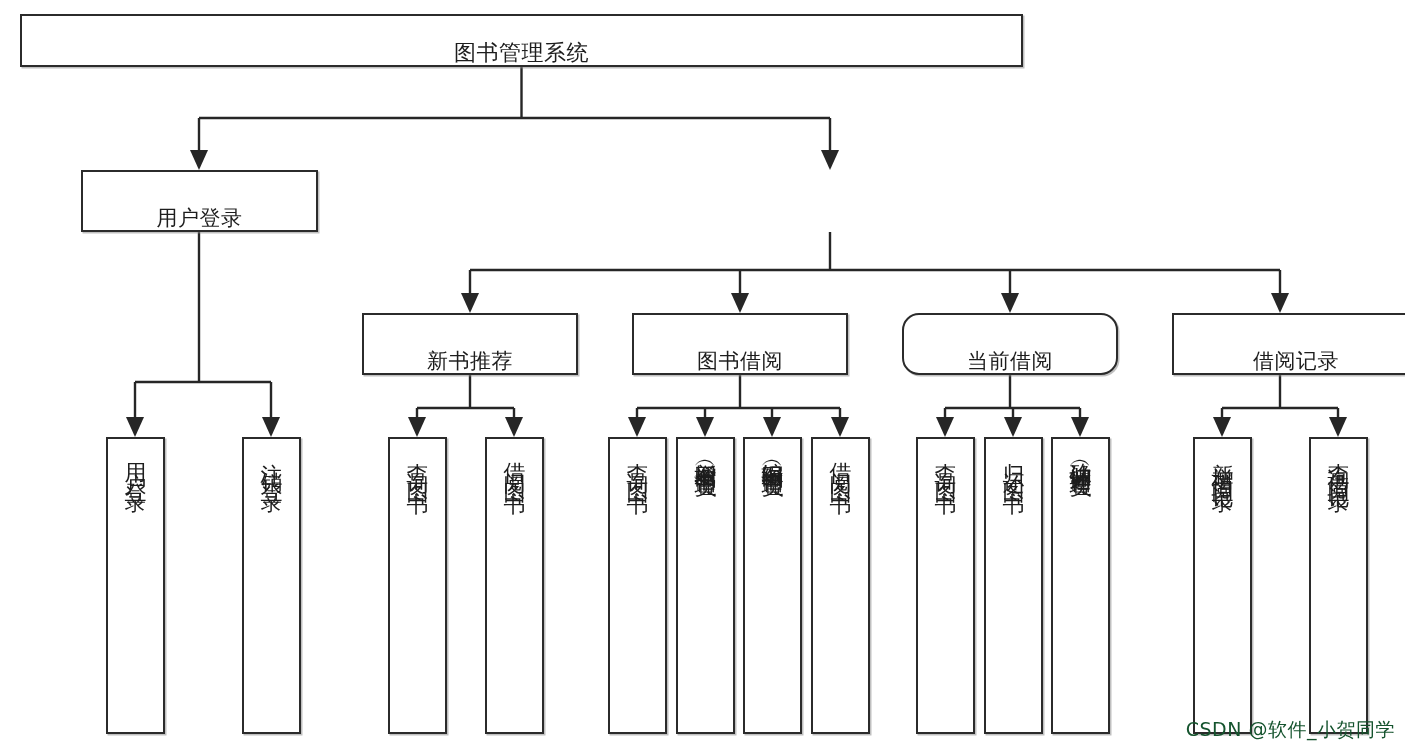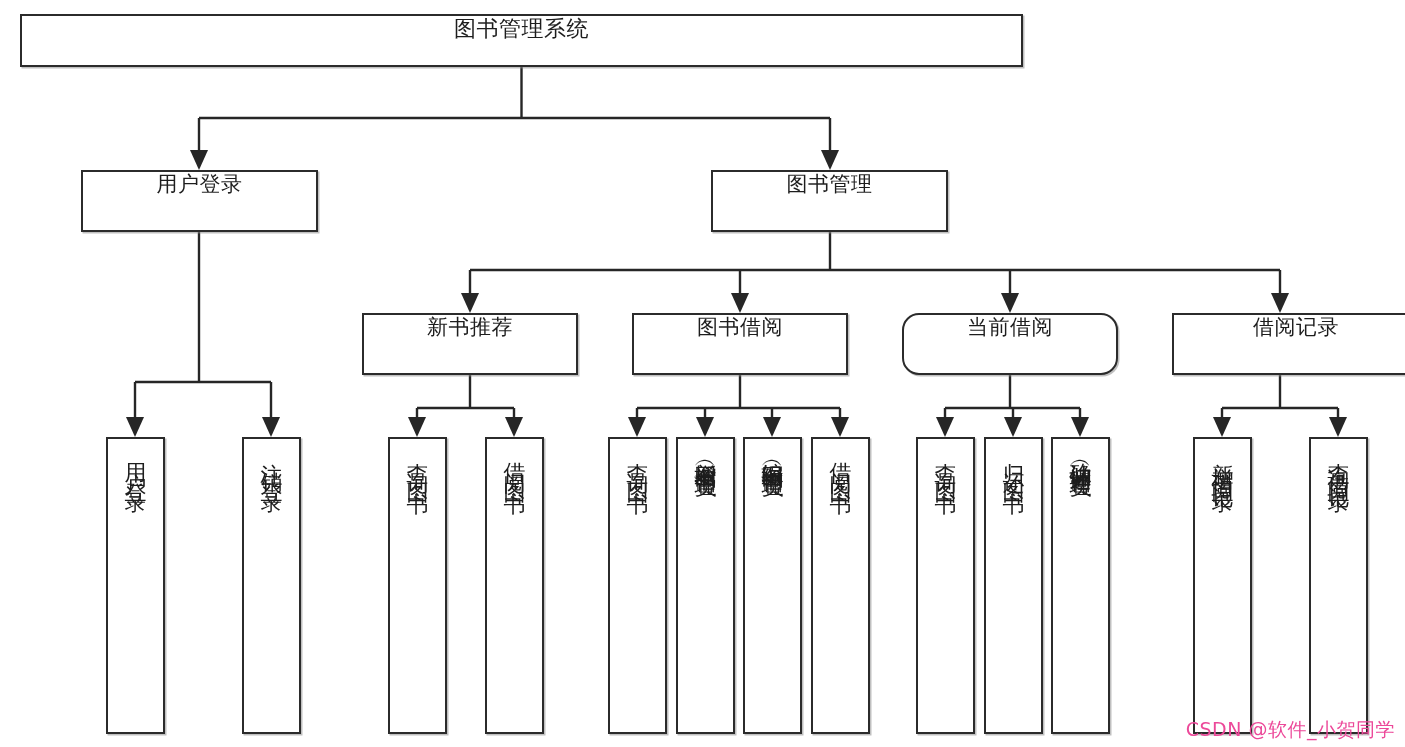--- a/index.html
+++ b/index.html
@@ -30,21 +30,21 @@
   }
   #wires polygon{ fill:#262626; }
 
   
   .node{
     position:absolute;
     box-sizing:border-box;
     background:#ffffff;
     border:2.4px solid #2b2b2b;
     display:flex;
-    align-items:flex-start;
+    align-items:flex-end;
     justify-content:center;
     box-shadow:1.5px 1.5px 0 rgba(140,140,140,.55);
   }
   .node .label{
     font-size:21px;
     letter-spacing:.5px;
     line-height:1.15;
     color:#1d1d1d;
     white-space:nowrap;
   }
@@ -70,21 +70,21 @@
   .node.leaf.tall .label{ letter-spacing:2px; }
   .node.leaf.mid  .label{ letter-spacing:6px; }
   .node.leaf.short .label{ letter-spacing:10px; }
 
   
   #watermark{
     position:absolute;
     right:10px;
     bottom:4px;
     font-size:19px;
-    color:#ec4899;
+    color:#14532d;
     white-space:nowrap;
     letter-spacing:.5px;
     user-select:none;
   }
 </style>
 </head>
 <body>
 
 <div id="canvas">
 
@@ -152,23 +152,20 @@
   </svg>
 
   <div class="node root" style="left:20px; top:14px; width:1003px; height:53px;">
     <span class="label">图书管理系统</span>
   </div>
 
   <div class="node lvl2" style="left:81px; top:170px; width:237px; height:62px;">
     <span class="label">用户登录</span>
   </div>
 
-  <div class="node lvl2" style="left:711px; top:170px; width:237px; height:62px;">
-    <span class="label">图书管理</span>
-  </div>
 
   <div class="node lvl3" style="left:632px; top:313px; width:216px; height:62px;">
     <span class="label">图书借阅</span>
   </div>
 
   <div class="node lvl3" style="left:362px; top:313px; width:216px; height:62px;">
     <span class="label">新书推荐</span>
   </div>
 
   <div class="node lvl3" style="left:902px; top:313px; width:216px; height:62px;border-radius:17px;">

